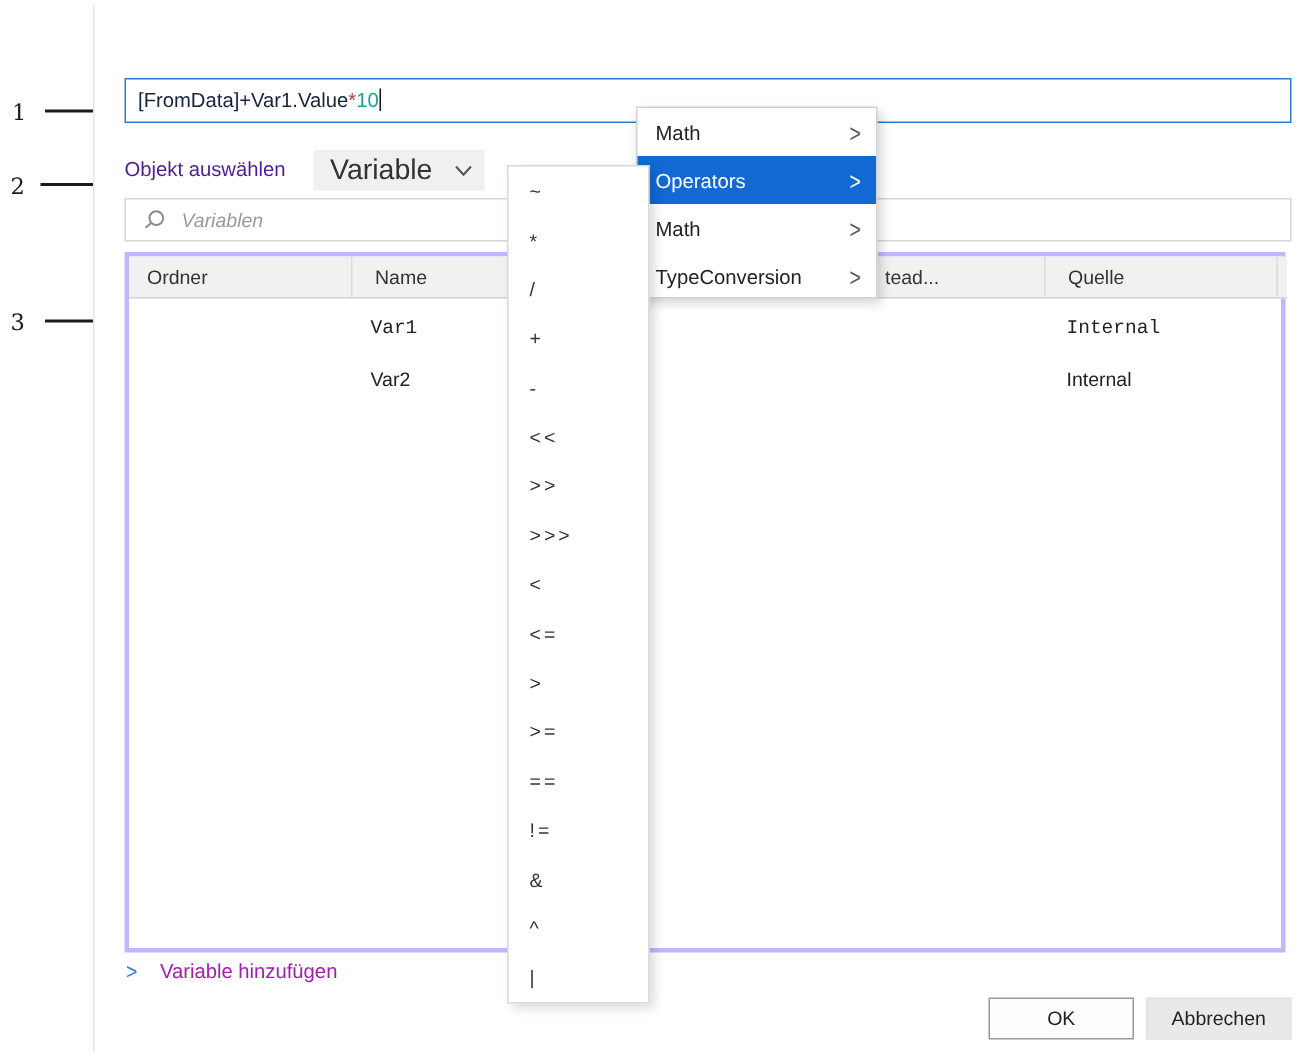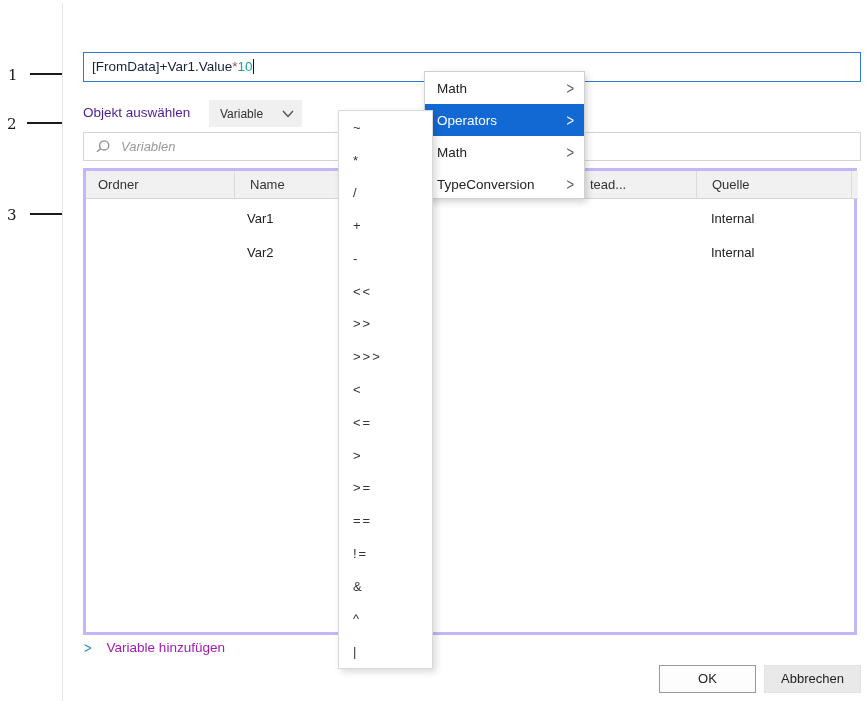--- a/index.html
+++ b/index.html
@@ -25,22 +25,22 @@
   
   .expr { position:absolute; left:20px; top:49px; width:778px; height:30px;
           border:1px solid #2e7bd2; background:#fff; font-size:13.5px;
           padding:6px 8px; white-space:nowrap; color:#16233d; }
   .expr .op-star { color:#b8443f; }
   .expr .num { color:#17a398; }
   .caret { display:inline-block; width:1px; height:15px; background:#111; vertical-align:-3px; }
 
   
   .obj-label { position:absolute; left:20px; top:102px; font-size:13.5px; color:#4c1d95; }
-  .dropdown { position:absolute; left:146px; top:97px; width:93px; height:27px;
-              background:#f0f0f0; color:#333; font-size:12px; display:flex;
+  .dropdown { position:absolute; left:146px; top:97px; width:114px; height:27px;
+              background:#f0f0f0; color:#333; font-size:19px; display:flex;
               align-items:center; padding:0 8px 0 11px; cursor:default; }
   .dropdown .dd-label { flex:1; }
   .dropdown svg { display:block; }
 
   
   .search { position:absolute; left:20px; top:129px; width:778px; height:29px;
             border:1px solid #d5d5d5; background:#fff; display:flex; align-items:center; }
   .search svg { margin:0 10px 0 12px; flex:0 0 auto; }
   .search input { border:none; outline:none; flex:1; height:25px; font-size:13px;
                   font-style:italic; color:#555; background:transparent;
@@ -131,21 +131,21 @@
   </div>
 
   <div class="table">
     <div class="thead">
       <div class="th c1">Ordner</div>
       <div class="th c2">Name</div>
       <div class="th c3">tead...</div>
       <div class="th c4">Quelle</div>
       <div class="th c5"></div>
     </div>
-    <div class="trow" style="top:31px;">
+    <div class="trow" style="top:31px;font-family:Liberation Mono, monospace;">
       <div class="td c1"></div>
       <div class="td c2">Var1</div>
       <div class="td c3"></div>
       <div class="td c4">Internal</div>
     </div>
     <div class="trow" style="top:65px;">
       <div class="td c1"></div>
       <div class="td c2">Var2</div>
       <div class="td c3"></div>
       <div class="td c4">Internal</div>

